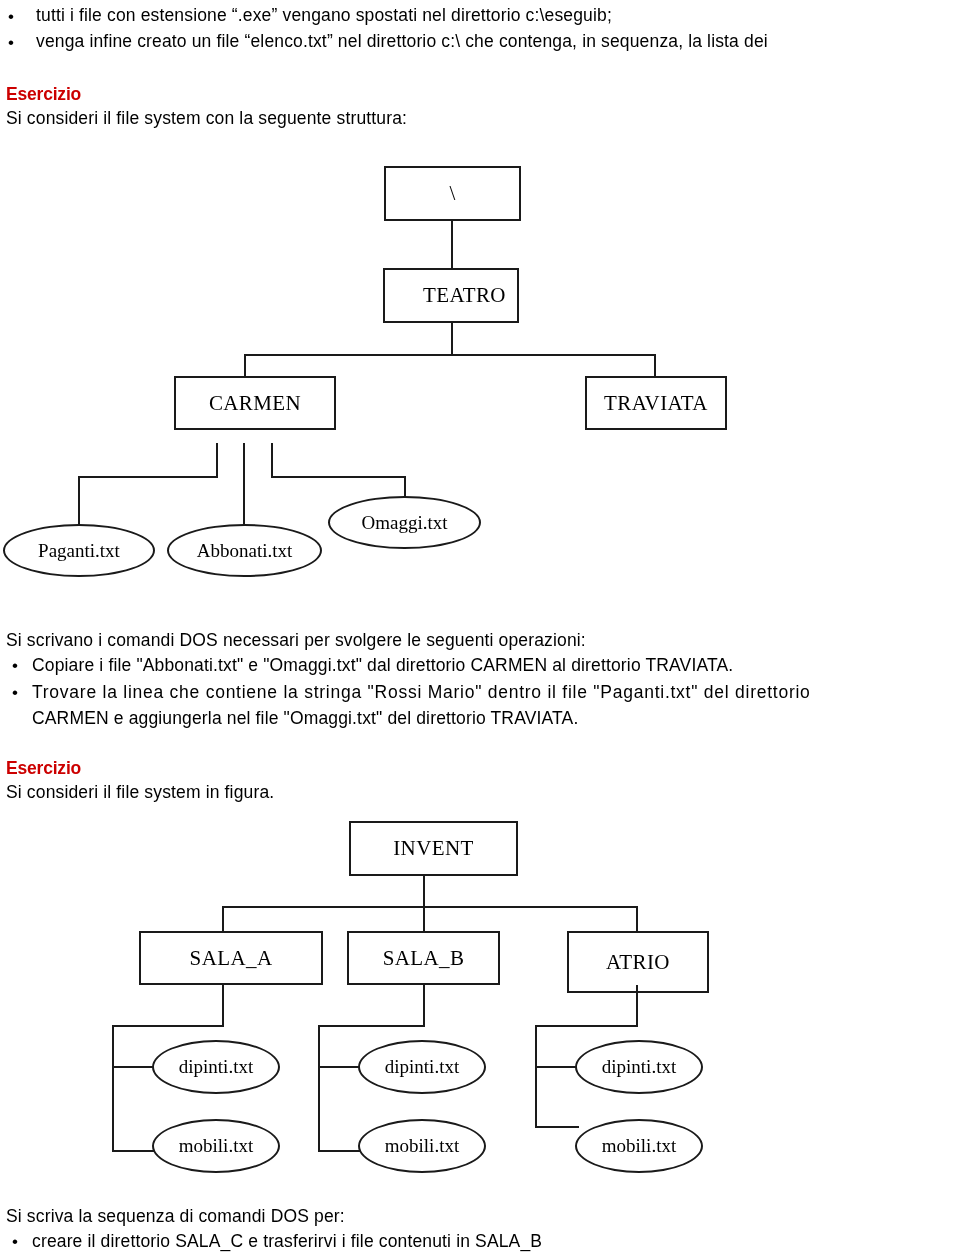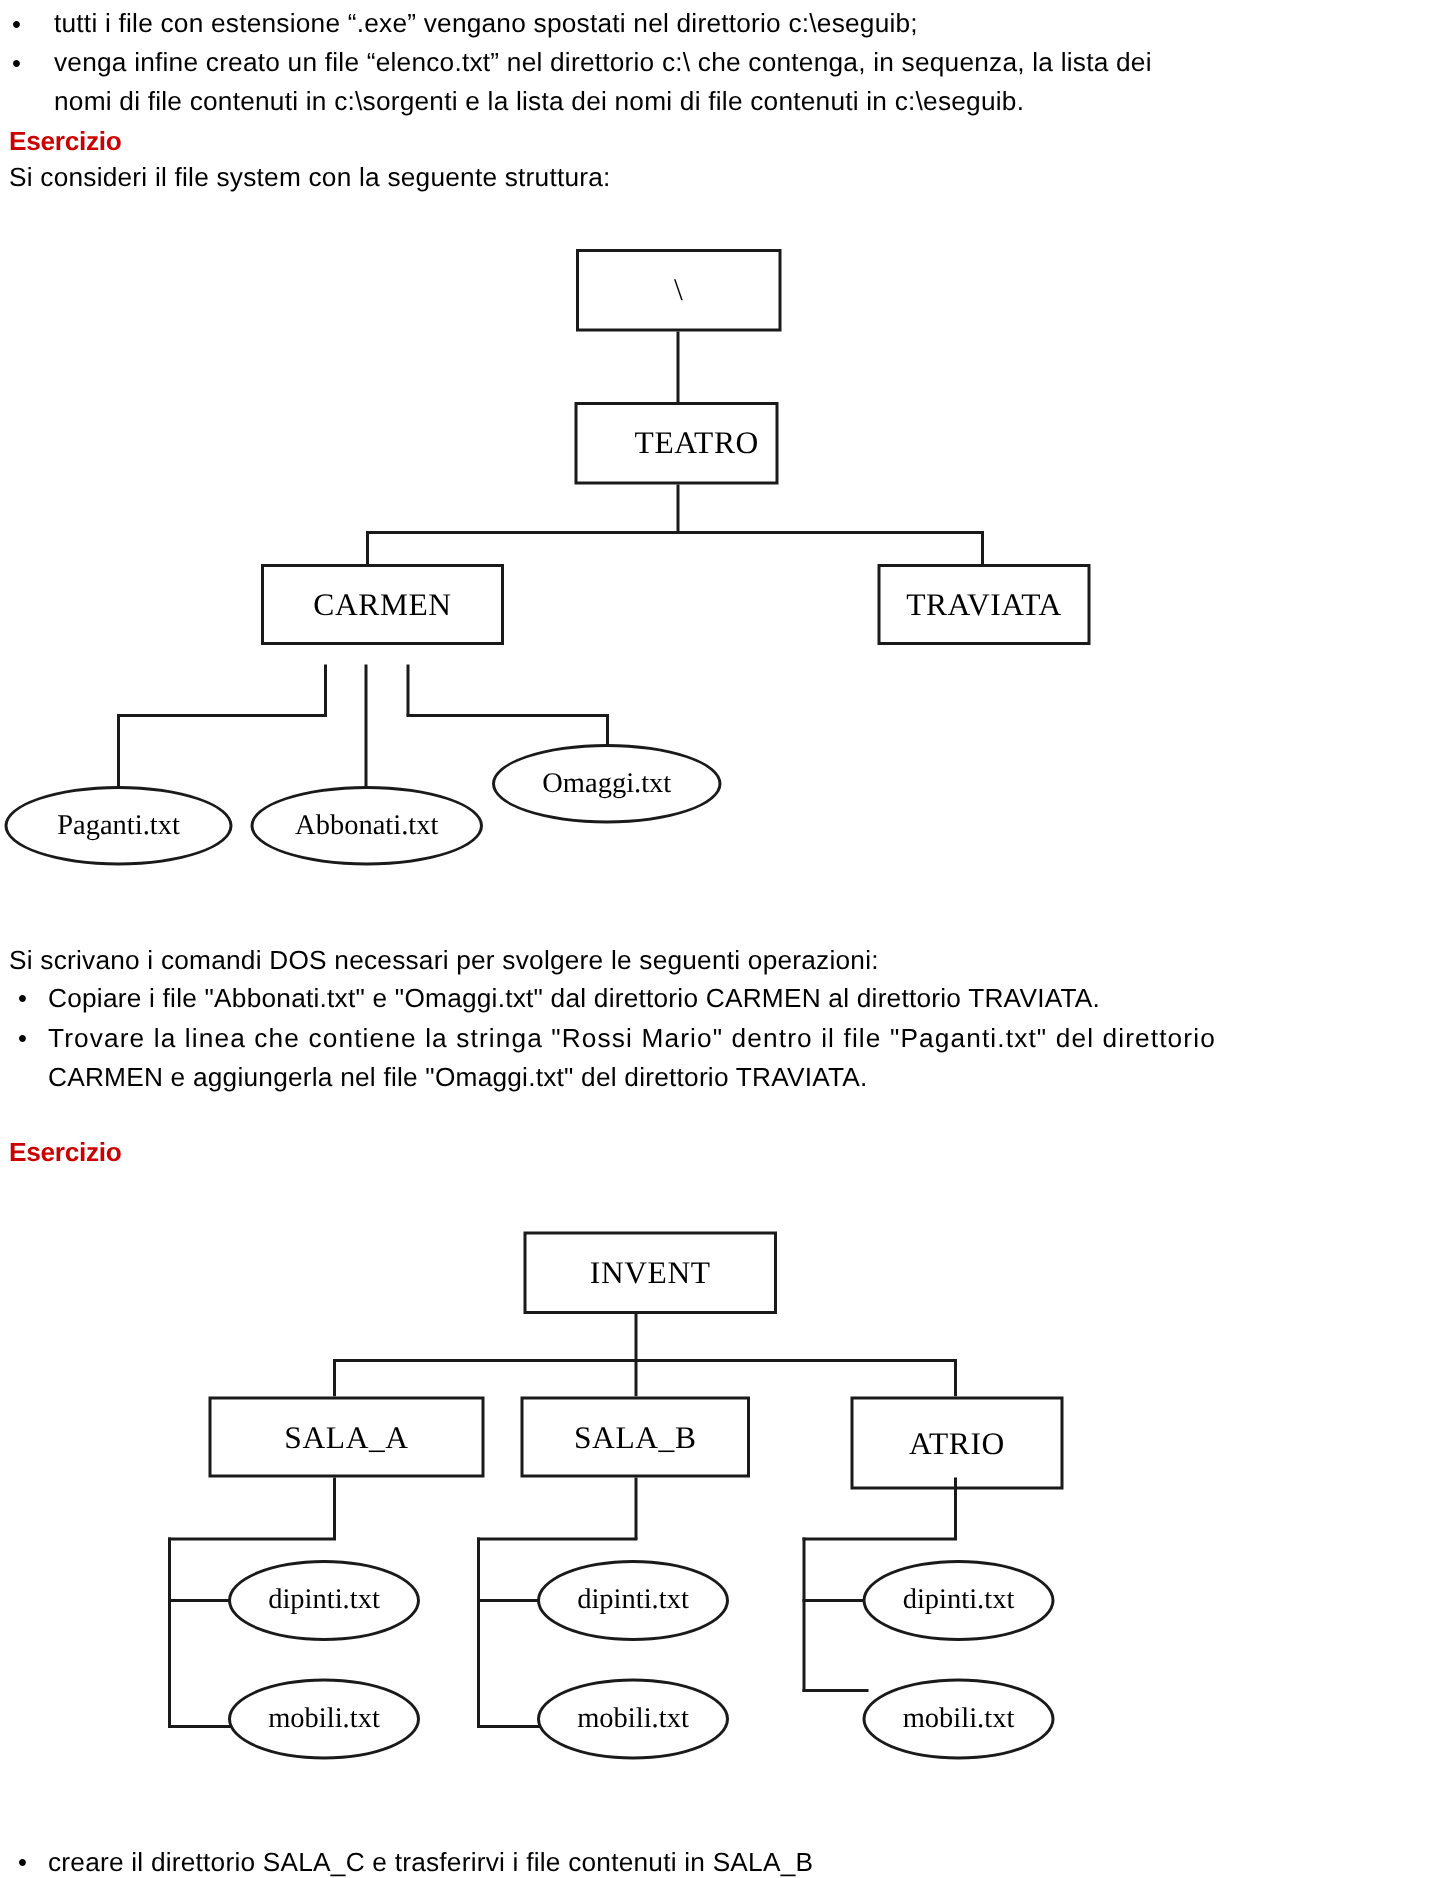--- a/index.html
+++ b/index.html
@@ -90,21 +90,20 @@
 </head>
 <body>
 
 <div class="page">
 
   <span class="bullet-dot" style="left:8px; top:4px;">•</span>
   <div class="txt" style="left:36px; top:2px;">tutti i file con estensione “.exe” vengano spostati nel direttorio c:\eseguib;</div>
 
   <span class="bullet-dot" style="left:8px; top:30px;">•</span>
   <div class="txt" style="left:36px; top:28px;">venga infine creato un file “elenco.txt” nel direttorio c:\ che contenga, in sequenza, la lista dei</div>
-  <div class="txt" style="left:36px; top:54px;">nomi di file contenuti in c:\sorgenti e la lista dei nomi di file contenuti in c:\eseguib.</div>
 
   <div class="heading-red" style="left:6px; top:83px; color:#CC0000;">Esercizio</div>
   <div class="txt" style="left:6px; top:105px;">Si consideri il file system con la seguente struttura:</div>
 
   <div class="diagram">
 
     <div class="node-box" style="left:384px; top:166px; width:137px; height:55px;">\</div>
 
     <div class="ln v" style="left:451px; top:221px; height:47px;"></div>
 
@@ -136,20 +135,21 @@
   <div class="txt" style="left:6px; top:627px;">Si scrivano i comandi DOS necessari per svolgere le seguenti operazioni:</div>
 
   <span class="bullet-dot" style="left:12px; top:653px;">•</span>
   <div class="txt" style="left:32px; top:652px;">Copiare i file "Abbonati.txt" e "Omaggi.txt" dal direttorio CARMEN al direttorio TRAVIATA.</div>
 
   <span class="bullet-dot" style="left:12px; top:680px;">•</span>
   <div class="txt" style="left:32px; top:679px; letter-spacing:0.75px;">Trovare la linea che contiene la stringa "Rossi Mario" dentro il file "Paganti.txt" del direttorio</div>
   <div class="txt" style="left:32px; top:705px;">CARMEN e aggiungerla nel file "Omaggi.txt" del direttorio TRAVIATA.</div>
 
   <div class="heading-red" style="left:6px; top:757px; color:#CC0000;">Esercizio</div>
+  <div class="txt" style="left:6px; top:779px;">Si consideri il file system in figura.</div>
 
   <div class="diagram">
 
     <div class="node-box" style="left:349px; top:821px; width:169px; height:55px;">INVENT</div>
 
     <div class="ln v" style="left:423px; top:876px; height:31px;"></div>
     <div class="ln h" style="left:222px; top:906px; width:416px;"></div>
     <div class="ln v" style="left:222px; top:906px; height:25px;"></div>
     <div class="ln v" style="left:423px; top:906px; height:25px;"></div>
     <div class="ln v" style="left:636px; top:906px; height:25px;"></div>
@@ -179,17 +179,18 @@
     <div class="ln v" style="left:636px; top:985px; height:41px;"></div>
     <div class="ln h" style="left:535px; top:1025px; width:103px;"></div>
     <div class="ln v" style="left:535px; top:1025px; height:103px;"></div>
     <div class="ln h" style="left:535px; top:1066px; width:44px;"></div>
     <div class="ln h" style="left:535px; top:1126px; width:44px;"></div>
 
     <div class="node-ellipse" style="left:575px; top:1040px; width:128px; height:54px;">dipinti.txt</div>
     <div class="node-ellipse" style="left:575px; top:1119px; width:128px; height:54px;">mobili.txt</div>
   </div>
 
+  <div class="txt" style="left:6px; top:1203px;">Si scriva la sequenza di comandi DOS per:</div>
 
   <span class="bullet-dot" style="left:12px; top:1229px;">•</span>
   <div class="txt" style="left:32px; top:1228px;">creare il direttorio SALA_C e trasferirvi i file contenuti in SALA_B</div>
 
 </div>
 
 </body></html>

